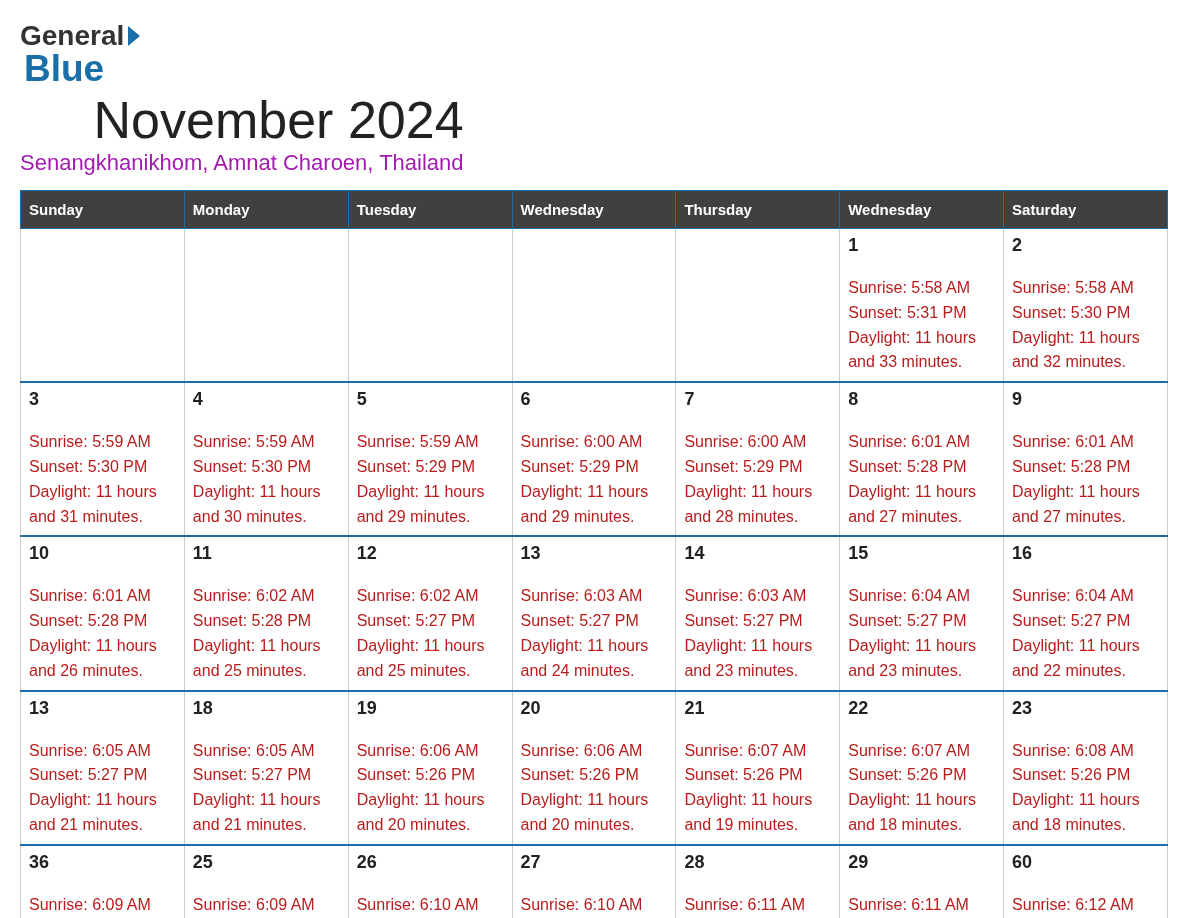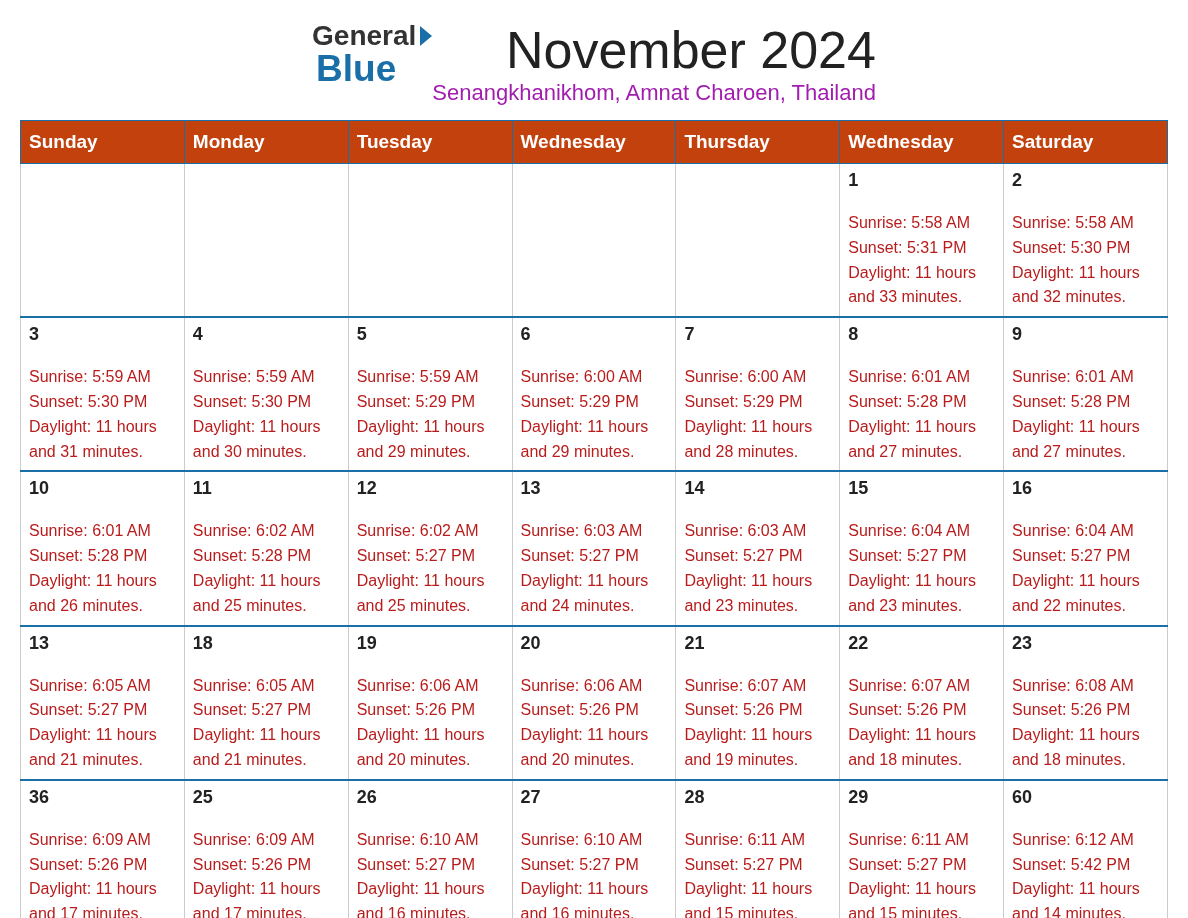--- a/index.html
+++ b/index.html
@@ -8,20 +8,21 @@
       background: #fff;
       width: 1188px;
       min-height: 918px;
       padding: 20px;
     }
     .header-area {
       display: flex;
       justify-content: center;
       align-items: flex-start;
       margin-bottom: 14px;
+      flex-direction: column;
     }
     .logo {
       display: flex;
       flex-direction: column;
       align-items: flex-start;
     }
     .logo-general {
       font-size: 28px;
       font-weight: bold;
       color: #333;
@@ -55,23 +56,23 @@
     .calendar-subtitle {
       font-size: 22px;
       color: #a21caf;
     }
     .calendar-table {
       width: 100%;
       border-collapse: collapse;
       margin-top: 10px;
     }
     .calendar-table th {
-      background-color: #c2410c;
+      background-color: #404040;
       color: #fff;
-      font-size: 19px;
+      font-size: 15px;
       font-weight: bold;
       padding: 10px 8px;
       text-align: left;
       border: 1px solid #1a6fa8;
     }
     .calendar-table td {
       vertical-align: top;
       border: 1px solid #ccc;
       padding: 6px 8px;
       width: 14.28%;

